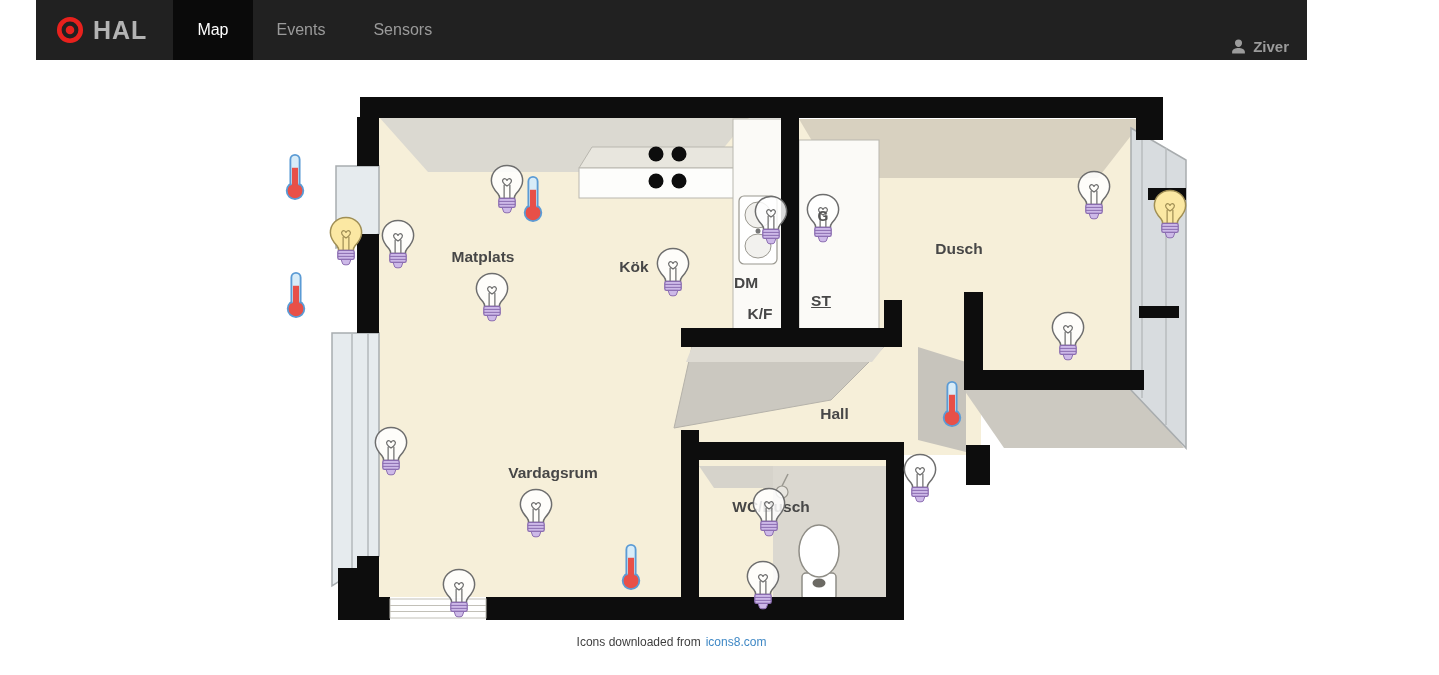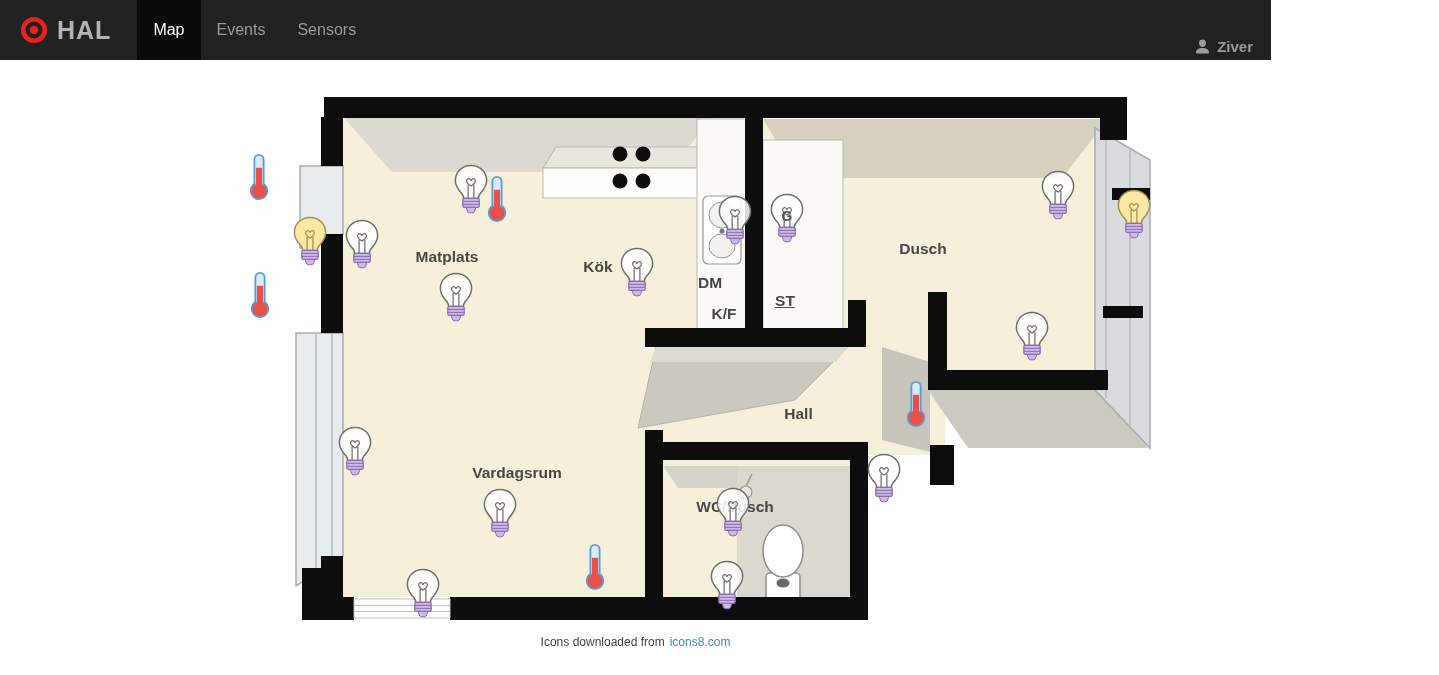--- a/index.html
+++ b/index.html
@@ -1,30 +1,30 @@
 <!DOCTYPE html>
 <html><head>
 <meta charset="utf-8">
 <style>
   * { margin:0; padding:0; box-sizing:border-box; }
   html,body { background:#fff; }
   .page {
     position:relative; width:1271px; height:675px; overflow:hidden;
-    background:#fff; font-family:"Liberation Sans", sans-serif;
+    background:#fff; font-family:"Liberation Sans", sans-serif;margin-left:36px;
   }
   
   .topbar {
     position:absolute; top:0; left:0; right:0; height:60px;
     background:#212121; display:flex; align-items:stretch; z-index:30;
   }
   .brand { display:flex; align-items:center; gap:9px; padding:0 26px 0 20px; cursor:pointer; }
   .brand-text { font-size:25px; font-weight:bold; color:#b3b3b3; letter-spacing:1px; }
   .nav { display:flex; }
   .nav-tab {
-    display:flex; align-items:center; padding:0 16px;
+    display:flex; align-items:center; padding:0 24px;
     font-size:16px; color:#9a9a9a; cursor:pointer; user-select:none;
   }
   .nav-tab.active { background:#0a0a0a; color:#ffffff; }
   .user {
     position:absolute; right:18px; top:16px; height:60px;
     display:flex; align-items:center; gap:6px;
     font-size:15px; font-weight:bold; color:#9b9b9b; cursor:pointer;
   }
   
   .floor-plan { position:absolute; top:0; left:0; z-index:1; }

